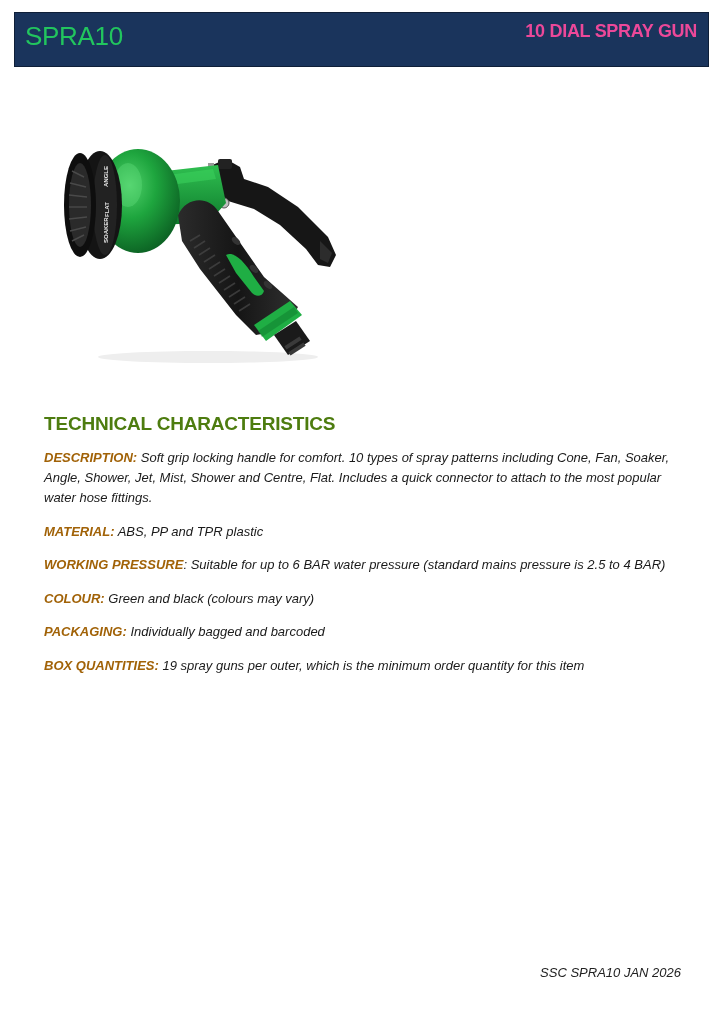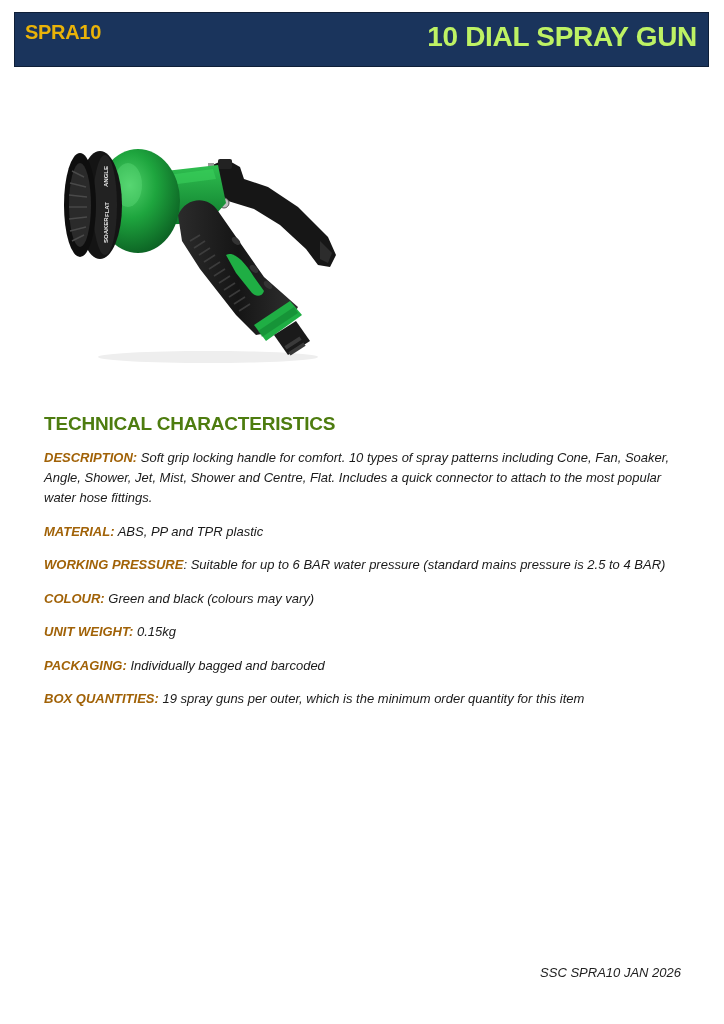--- a/index.html
+++ b/index.html
@@ -23,33 +23,33 @@
     height: 55px;
     background: #1a345c;
     border: 1px solid #0f1f38;
     box-sizing: border-box;
   }
   .header-code {
     position: absolute;
     left: 10px;
     top: 8px;
     font-family: "Liberation Sans", sans-serif;
-    font-weight: bold;
-    font-size: 20px;
-    color: #eab308;
+    font-weight: normal;
+    font-size: 26px;
+    color: #22c55e;
     letter-spacing: -0.3px;
   }
   .header-title {
     position: absolute;
     right: 11px;
     top: 8px;
     font-family: "Liberation Sans", sans-serif;
     font-weight: bold;
-    font-size: 28px;
-    color: #bef264;
+    font-size: 18px;
+    color: #ec4899;
     letter-spacing: -0.3px;
   }
   .product-image {
     position: absolute;
     left: 58px;
     top: 145px;
     width: 290px;
     height: 225px;
   }
   .section-title {
@@ -189,18 +189,17 @@
   </svg>
 </div>
 
 <div class="section-title">TECHNICAL CHARACTERISTICS</div>
 
 <div class="spec-list">
   <p class="spec"><span class="label">DESCRIPTION:</span><span> Soft grip locking handle for comfort.  10 types of spray patterns including Cone, Fan, Soaker, Angle, Shower, Jet, Mist, Shower and Centre, Flat.  Includes a quick connector to attach to the most popular water hose fittings.</span></p>
   <p class="spec"><span class="label">MATERIAL:</span><span> ABS, PP and TPR plastic</span></p>
   <p class="spec"><span class="label">WORKING PRESSURE</span><span class="colon-plain">:</span><span> Suitable for up to 6 BAR water pressure (standard mains pressure is 2.5 to 4 BAR)</span></p>
   <p class="spec"><span class="label">COLOUR:</span><span> Green and black (colours may vary)</span></p>
-  <p class="spec"><span class="label">UNIT WEIGHT:</span><span> 0.15kg</span></p>
   <p class="spec"><span class="label">PACKAGING:</span><span> Individually bagged and barcoded</span></p>
   <p class="spec"><span class="label">BOX QUANTITIES:</span><span> 19 spray guns per outer, which is the minimum order quantity for this item</span></p>
 </div>
 
 <div class="footer-ref">SSC SPRA10 JAN 2026</div>
 
 </body></html>

